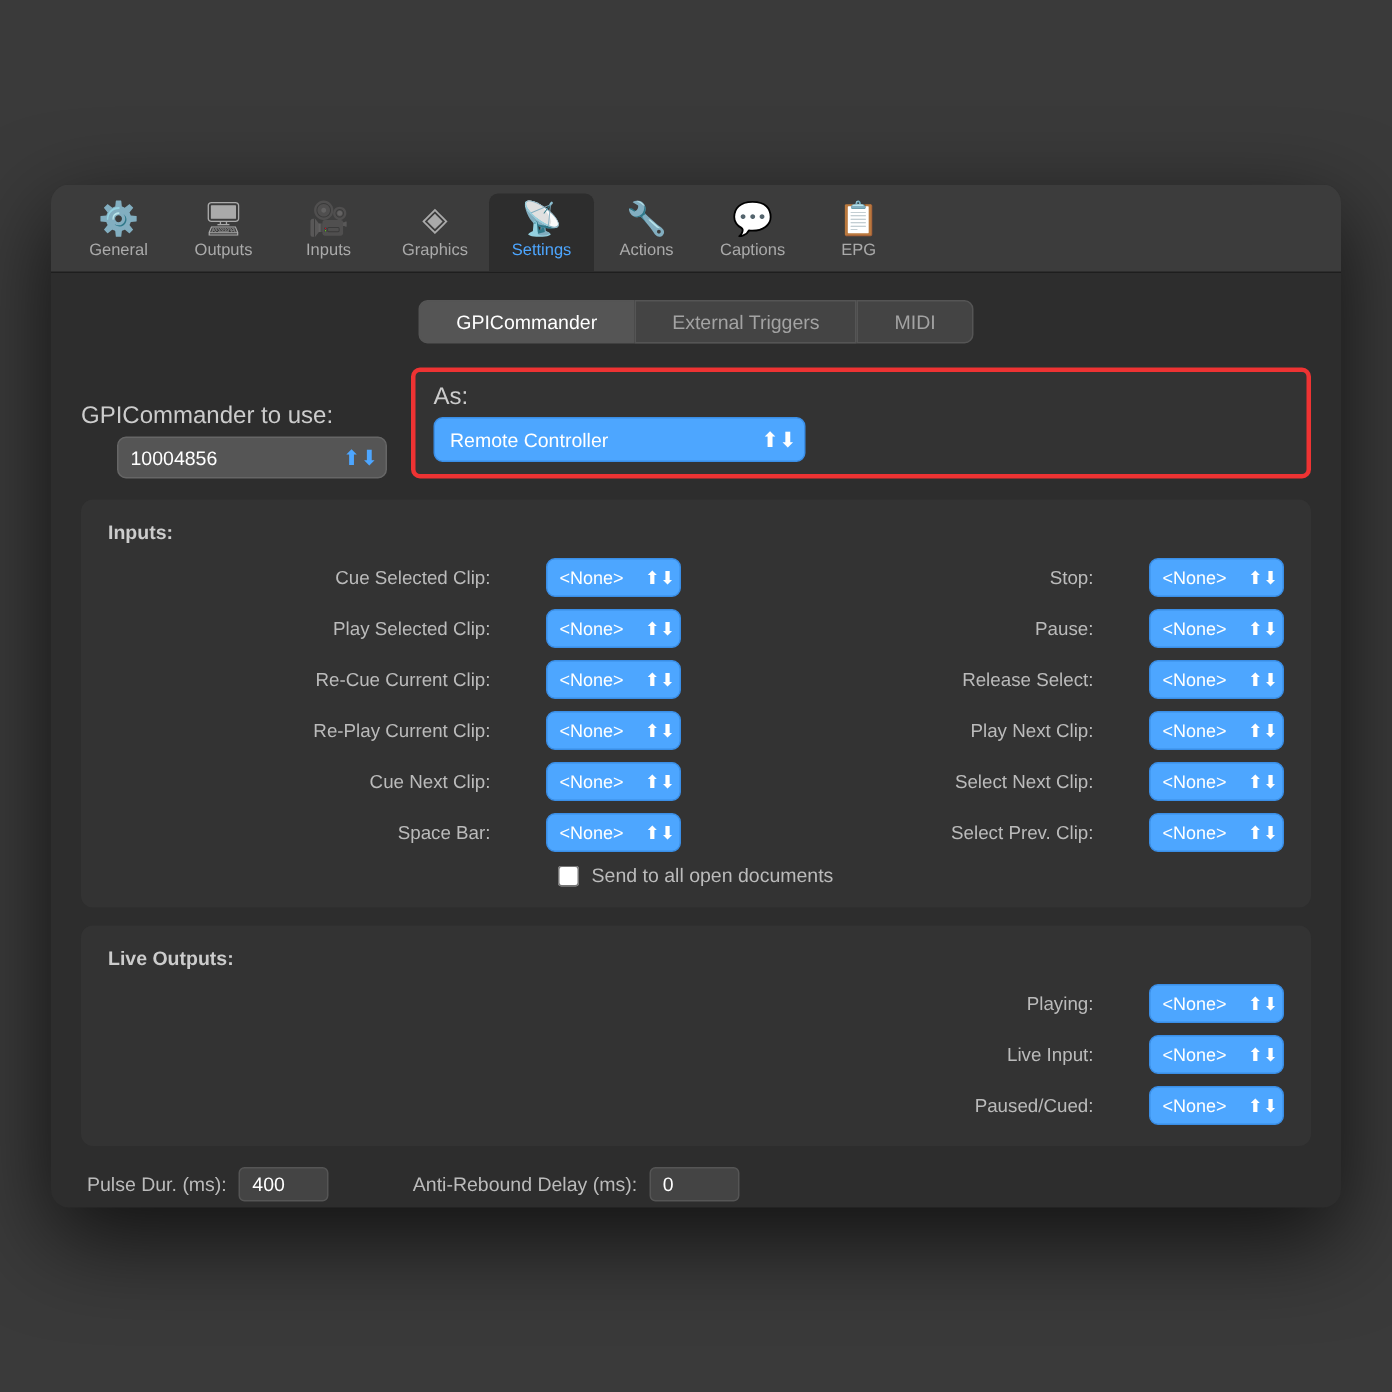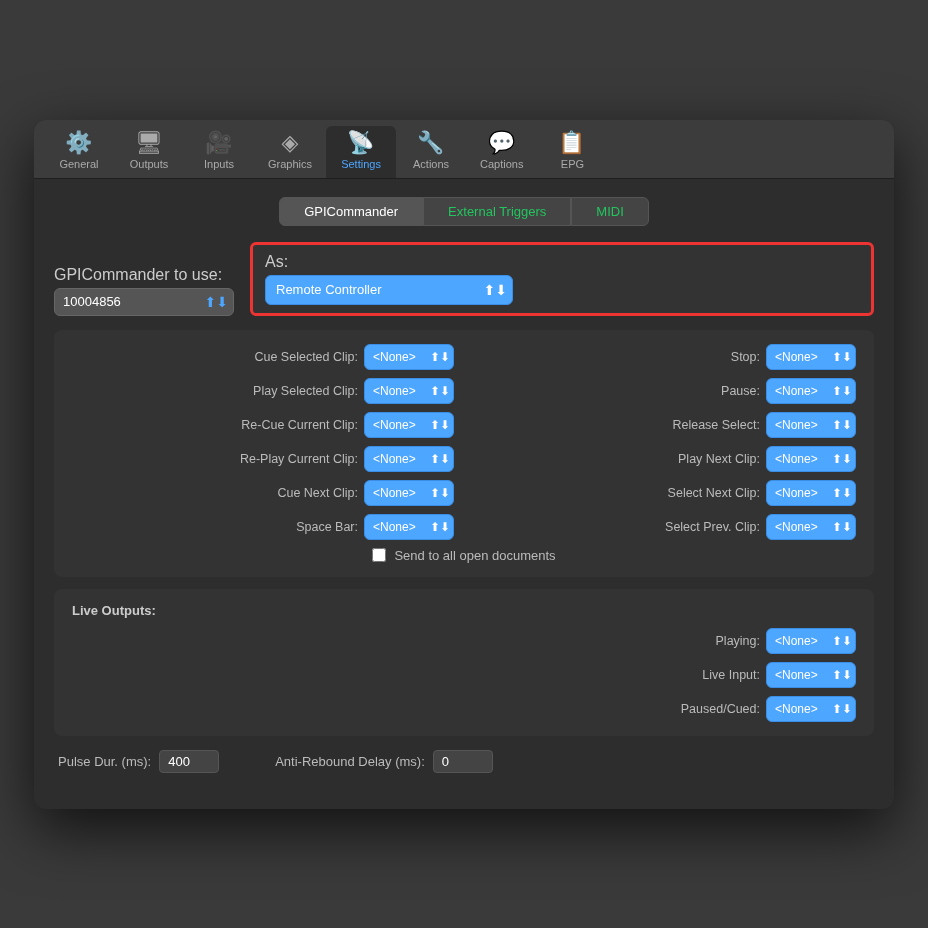--- a/index.html
+++ b/index.html
@@ -70,33 +70,33 @@
       background: #2d2d2d;
       color: #4da6ff;
     }
     .toolbar-icon {
       font-size: 22px;
       line-height: 1;
     }
     .toolbar-label { font-size: 11px; }
     
     .content {
-      padding: 18px 20px 36px 20px;
+      padding: 18px 20px 4px 20px;
     }
     
     .subtabs {
       display: flex;
       justify-content: center;
       gap: 0;
       margin-bottom: 16px;
     }
     .subtab {
       padding: 6px 24px;
       background: #444;
-      color: #22c55e;
+      color: #a3a3a3;
       font-size: 13px;
       cursor: pointer;
       border: 1px solid #555;
     }
     .subtab:first-child { border-radius: 6px 0 0 6px; }
     .subtab:last-child { border-radius: 0 6px 6px 0; }
     .subtab.active {
       background: #555;
       color: #fff;
     }
@@ -210,25 +210,27 @@
       border-radius: 6px;
       color: #fff;
       font-size: 12px;
       padding: 3px 22px 3px 8px;
       appearance: none;
       -webkit-appearance: none;
       cursor: pointer;
       height: 26px;
       width: 90px;
       outline: none;
+      margin-left: 31px;
     }
     .blue-select-wrapper .select-arrow { color: #fff; font-size: 12px; right: 4px; }
     
     .checkbox-row {
       display: flex;
+      align-items: center;
       justify-content: center;
       gap: 8px;
       margin-top: 8px;
     }
     .checkbox-row input[type=checkbox] {
       width: 14px;
       height: 14px;
       cursor: pointer;
     }
     .checkbox-row label {
@@ -317,41 +319,42 @@
     <div class="subtabs">
       <div class="subtab active">GPICommander</div>
       <div class="subtab">External Triggers</div>
       <div class="subtab">MIDI</div>
     </div>
 
     <div class="section-row">
       <div class="field-group">
         <span class="field-label">GPICommander to use:</span>
         <div class="select-wrapper">
-          <select style="width:180px;">
+          <select style="width:180px;margin-left:24px;">
             <option>10004856</option>
           </select>
           <span class="select-arrow">⬆⬇</span>
         </div>
       </div>
 
       <div class="as-section">
         <div class="field-label">As:</div>
         <div class="as-select-wrapper">
           <select>
             <option>Remote Controller</option>
             <option>Tally Controller</option>
             <option>Custom</option>
           </select>
           <span class="select-arrow">⬆⬇</span>
         </div>
       </div>
     </div>
 
     <div class="panel-box">
+      <div class="panel-section-label">Inputs:</div>
       <div class="inputs-grid">
 
         <div class="input-row">
           <span class="input-row-label">Cue Selected Clip:</span>
           <div class="blue-select-wrapper">
             <select>
               <option>&lt;None&gt;</option>
             </select>
             <span class="select-arrow">⬆⬇</span>
           </div>

